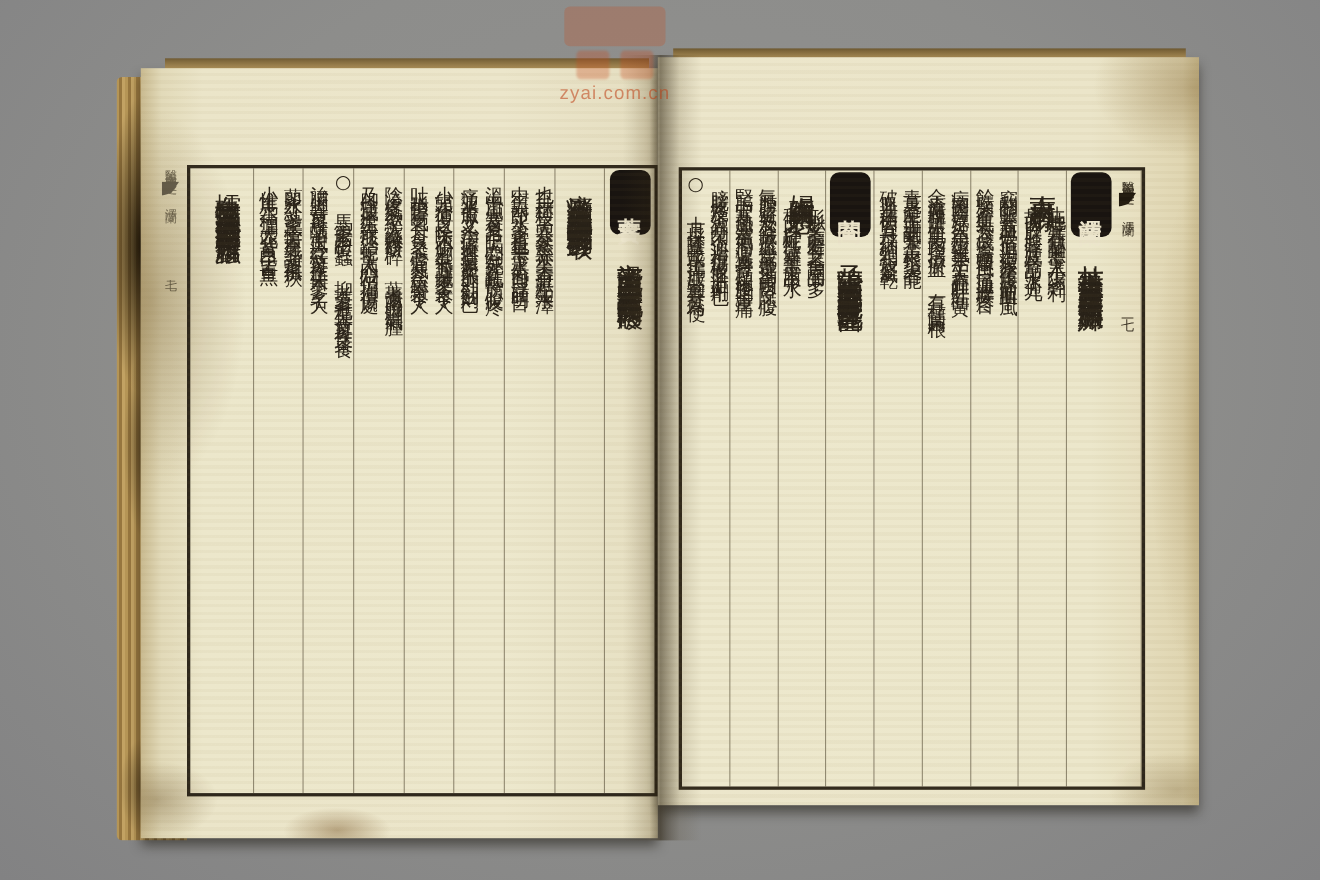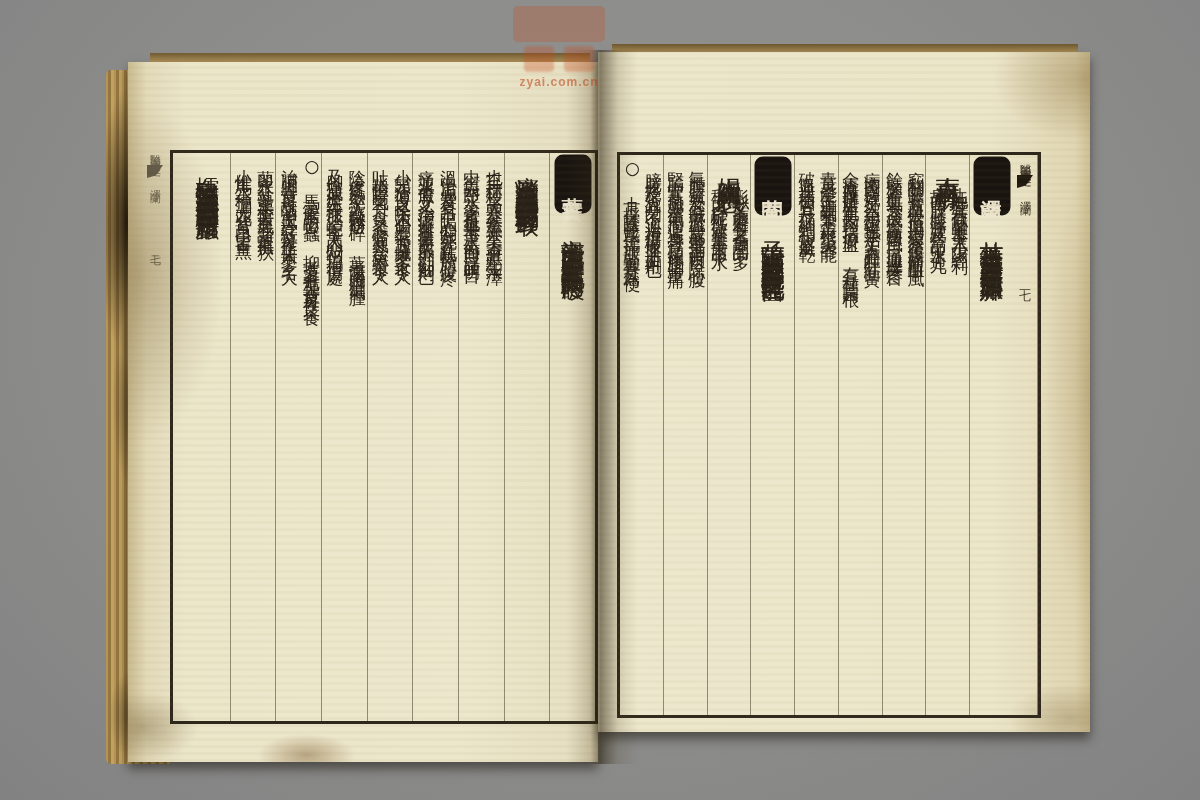--- a/index.html
+++ b/index.html
@@ -88,21 +88,21 @@
     display:flex;flex-direction:column;align-items:center;color:#2e2617;opacity:.62;
   }
   .foreedge-text .vtext{font-size:11px;letter-spacing:2px;}
   .foreedge-text .fishtail{margin:5px 0 3px 0;}
   .foreedge-text .pageno{margin-top:60px;font-size:11px;letter-spacing:2px;}
   
   .watermark{position:absolute;left:498px;top:6px;width:122px;height:94px;z-index:5;text-align:center;}
   .watermark .seal{width:92px;height:36px;margin:0 auto;background:#c9491c;opacity:.26;border-radius:5px;}
   .watermark .glyphs{display:flex;justify-content:center;gap:10px;margin-top:4px;opacity:.30;filter:blur(1px);}
   .watermark .glyphs i{display:block;width:30px;height:26px;background:#c9491c;border-radius:4px;}
-  .watermark .url{margin-top:3px;font-family:"Liberation Sans",sans-serif;font-size:12px;font-weight:700;letter-spacing:1px;color:rgba(190,62,20,.55);}
+  .watermark .url{margin-top:3px;font-family:"Liberation Sans",sans-serif;font-size:17px;font-weight:400;letter-spacing:1px;color:rgba(190,62,20,.55);}
   
   .page::after{
     content:"";position:absolute;inset:0;pointer-events:none;
     background:repeating-linear-gradient(0deg, rgba(140,120,70,.05) 0 3px, transparent 3px 7px);
   }
 </style>
 </head>
 <body>
 
 <div class="edge edge-top-left"></div>

